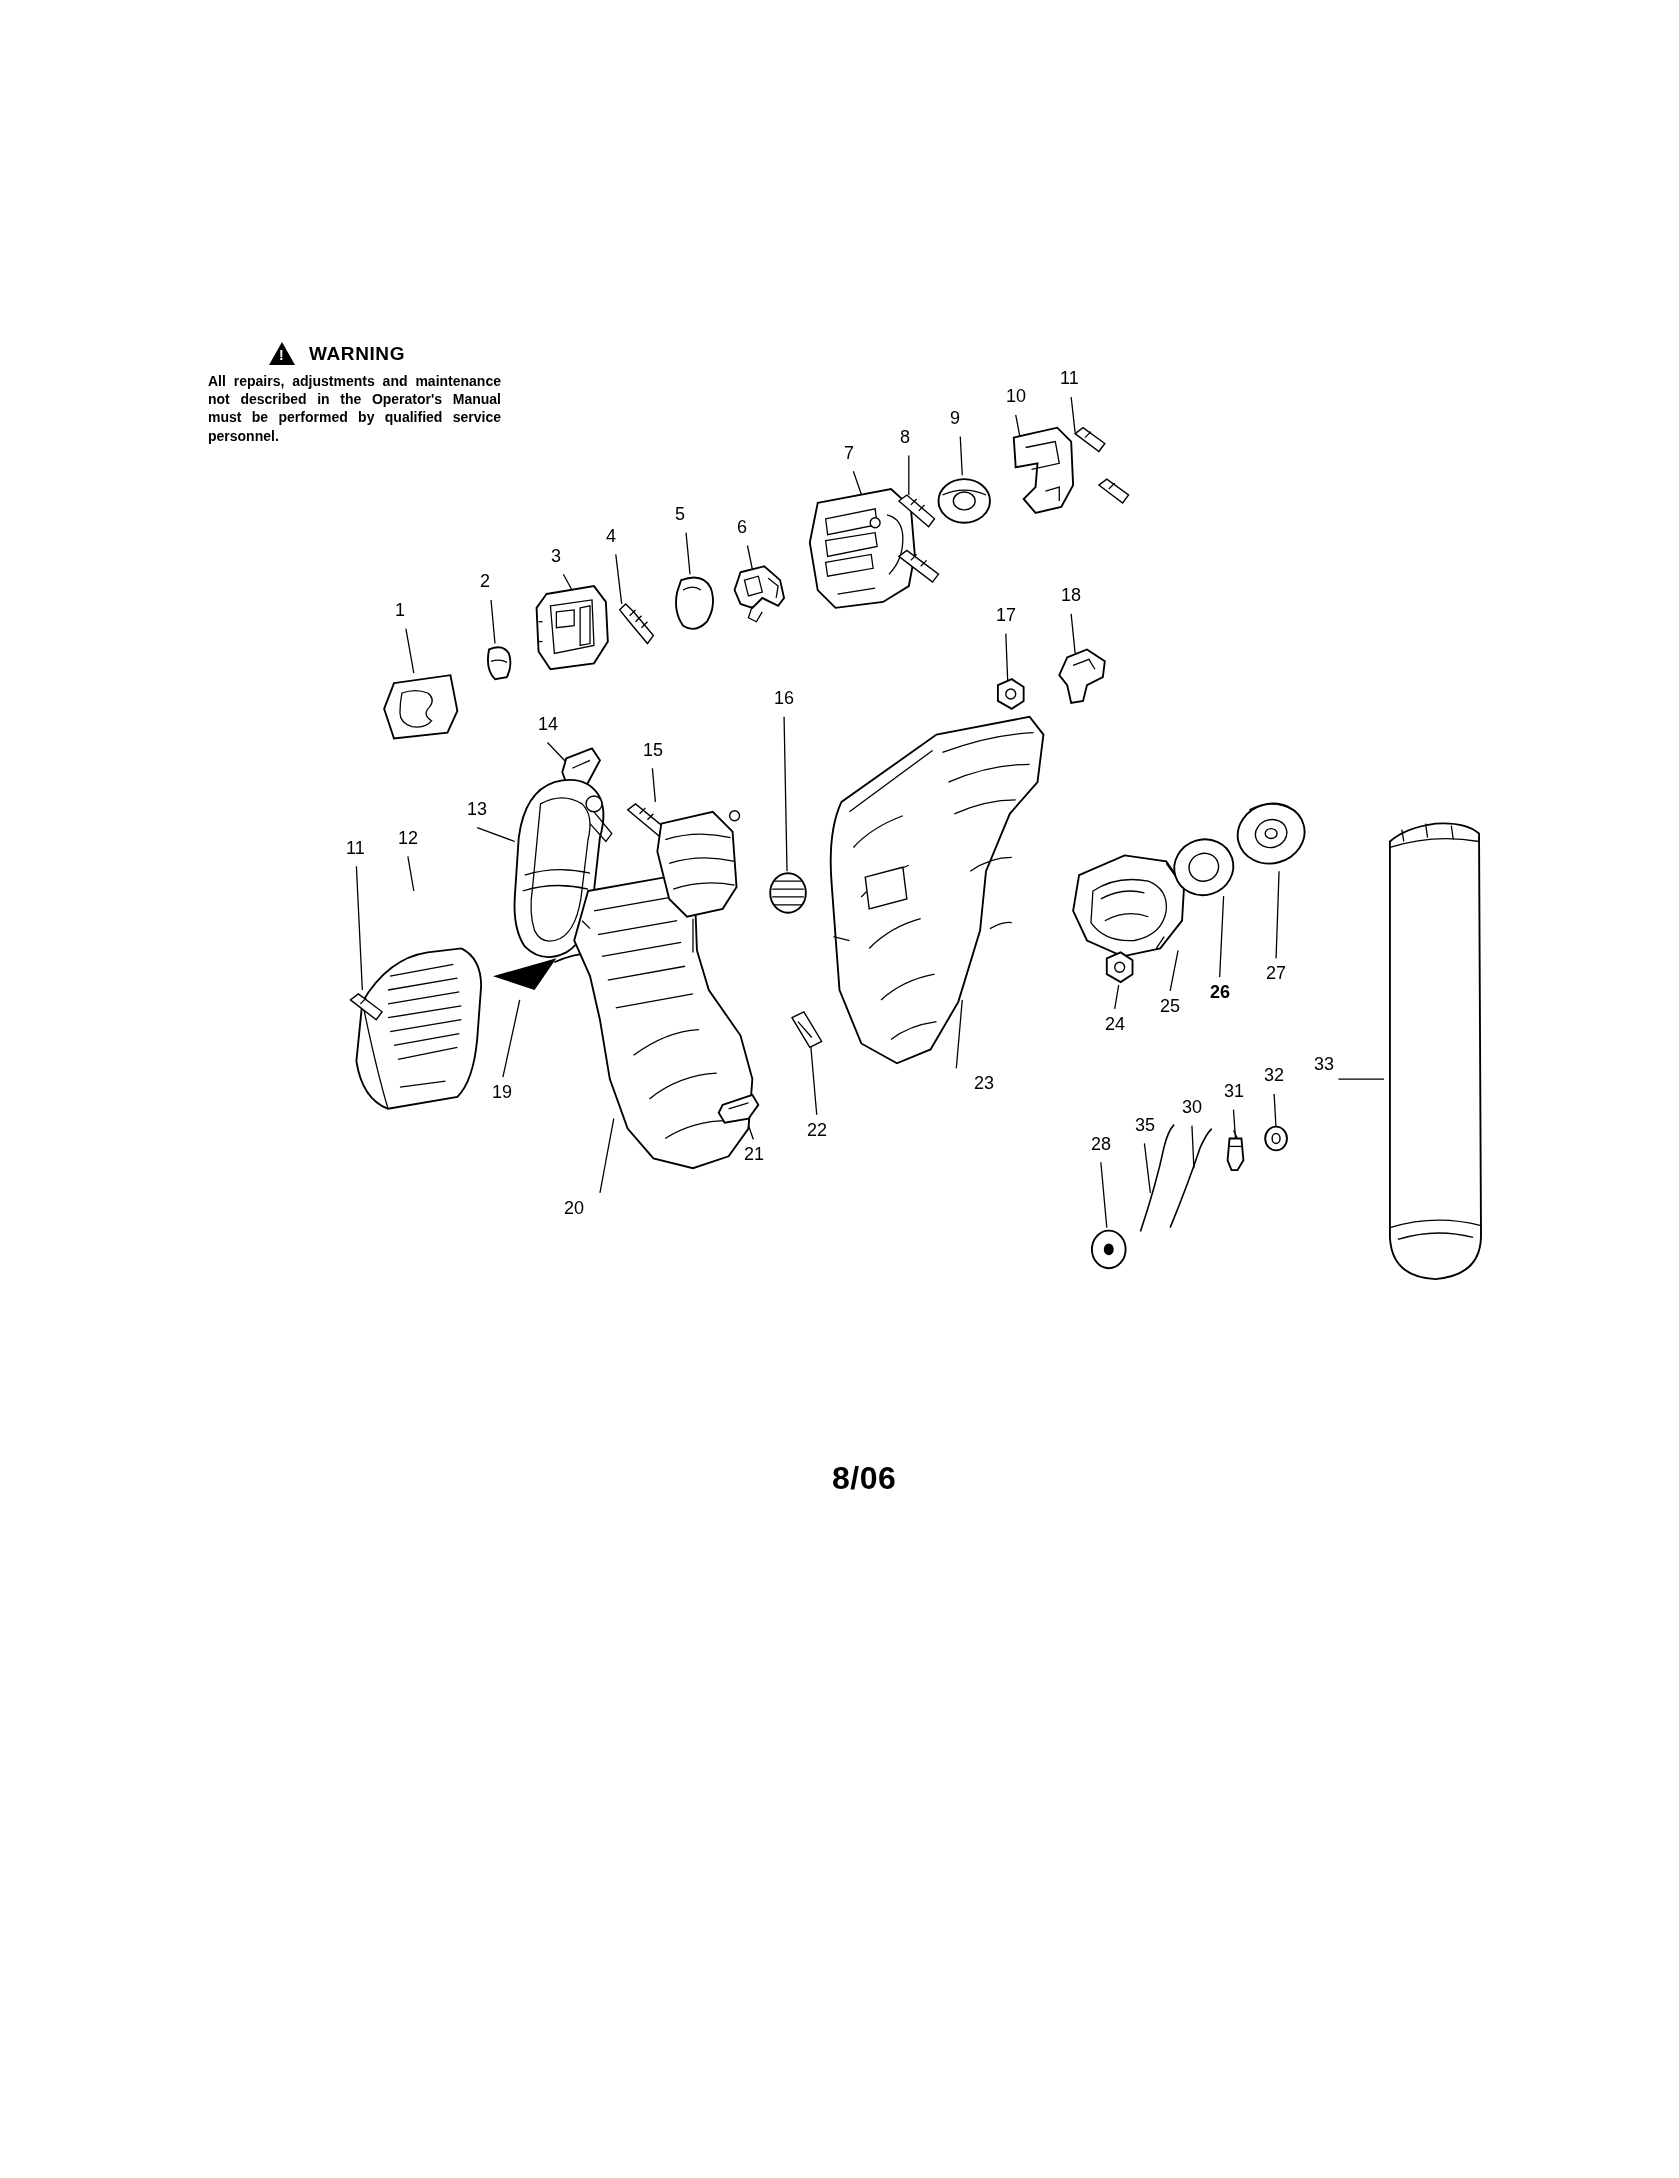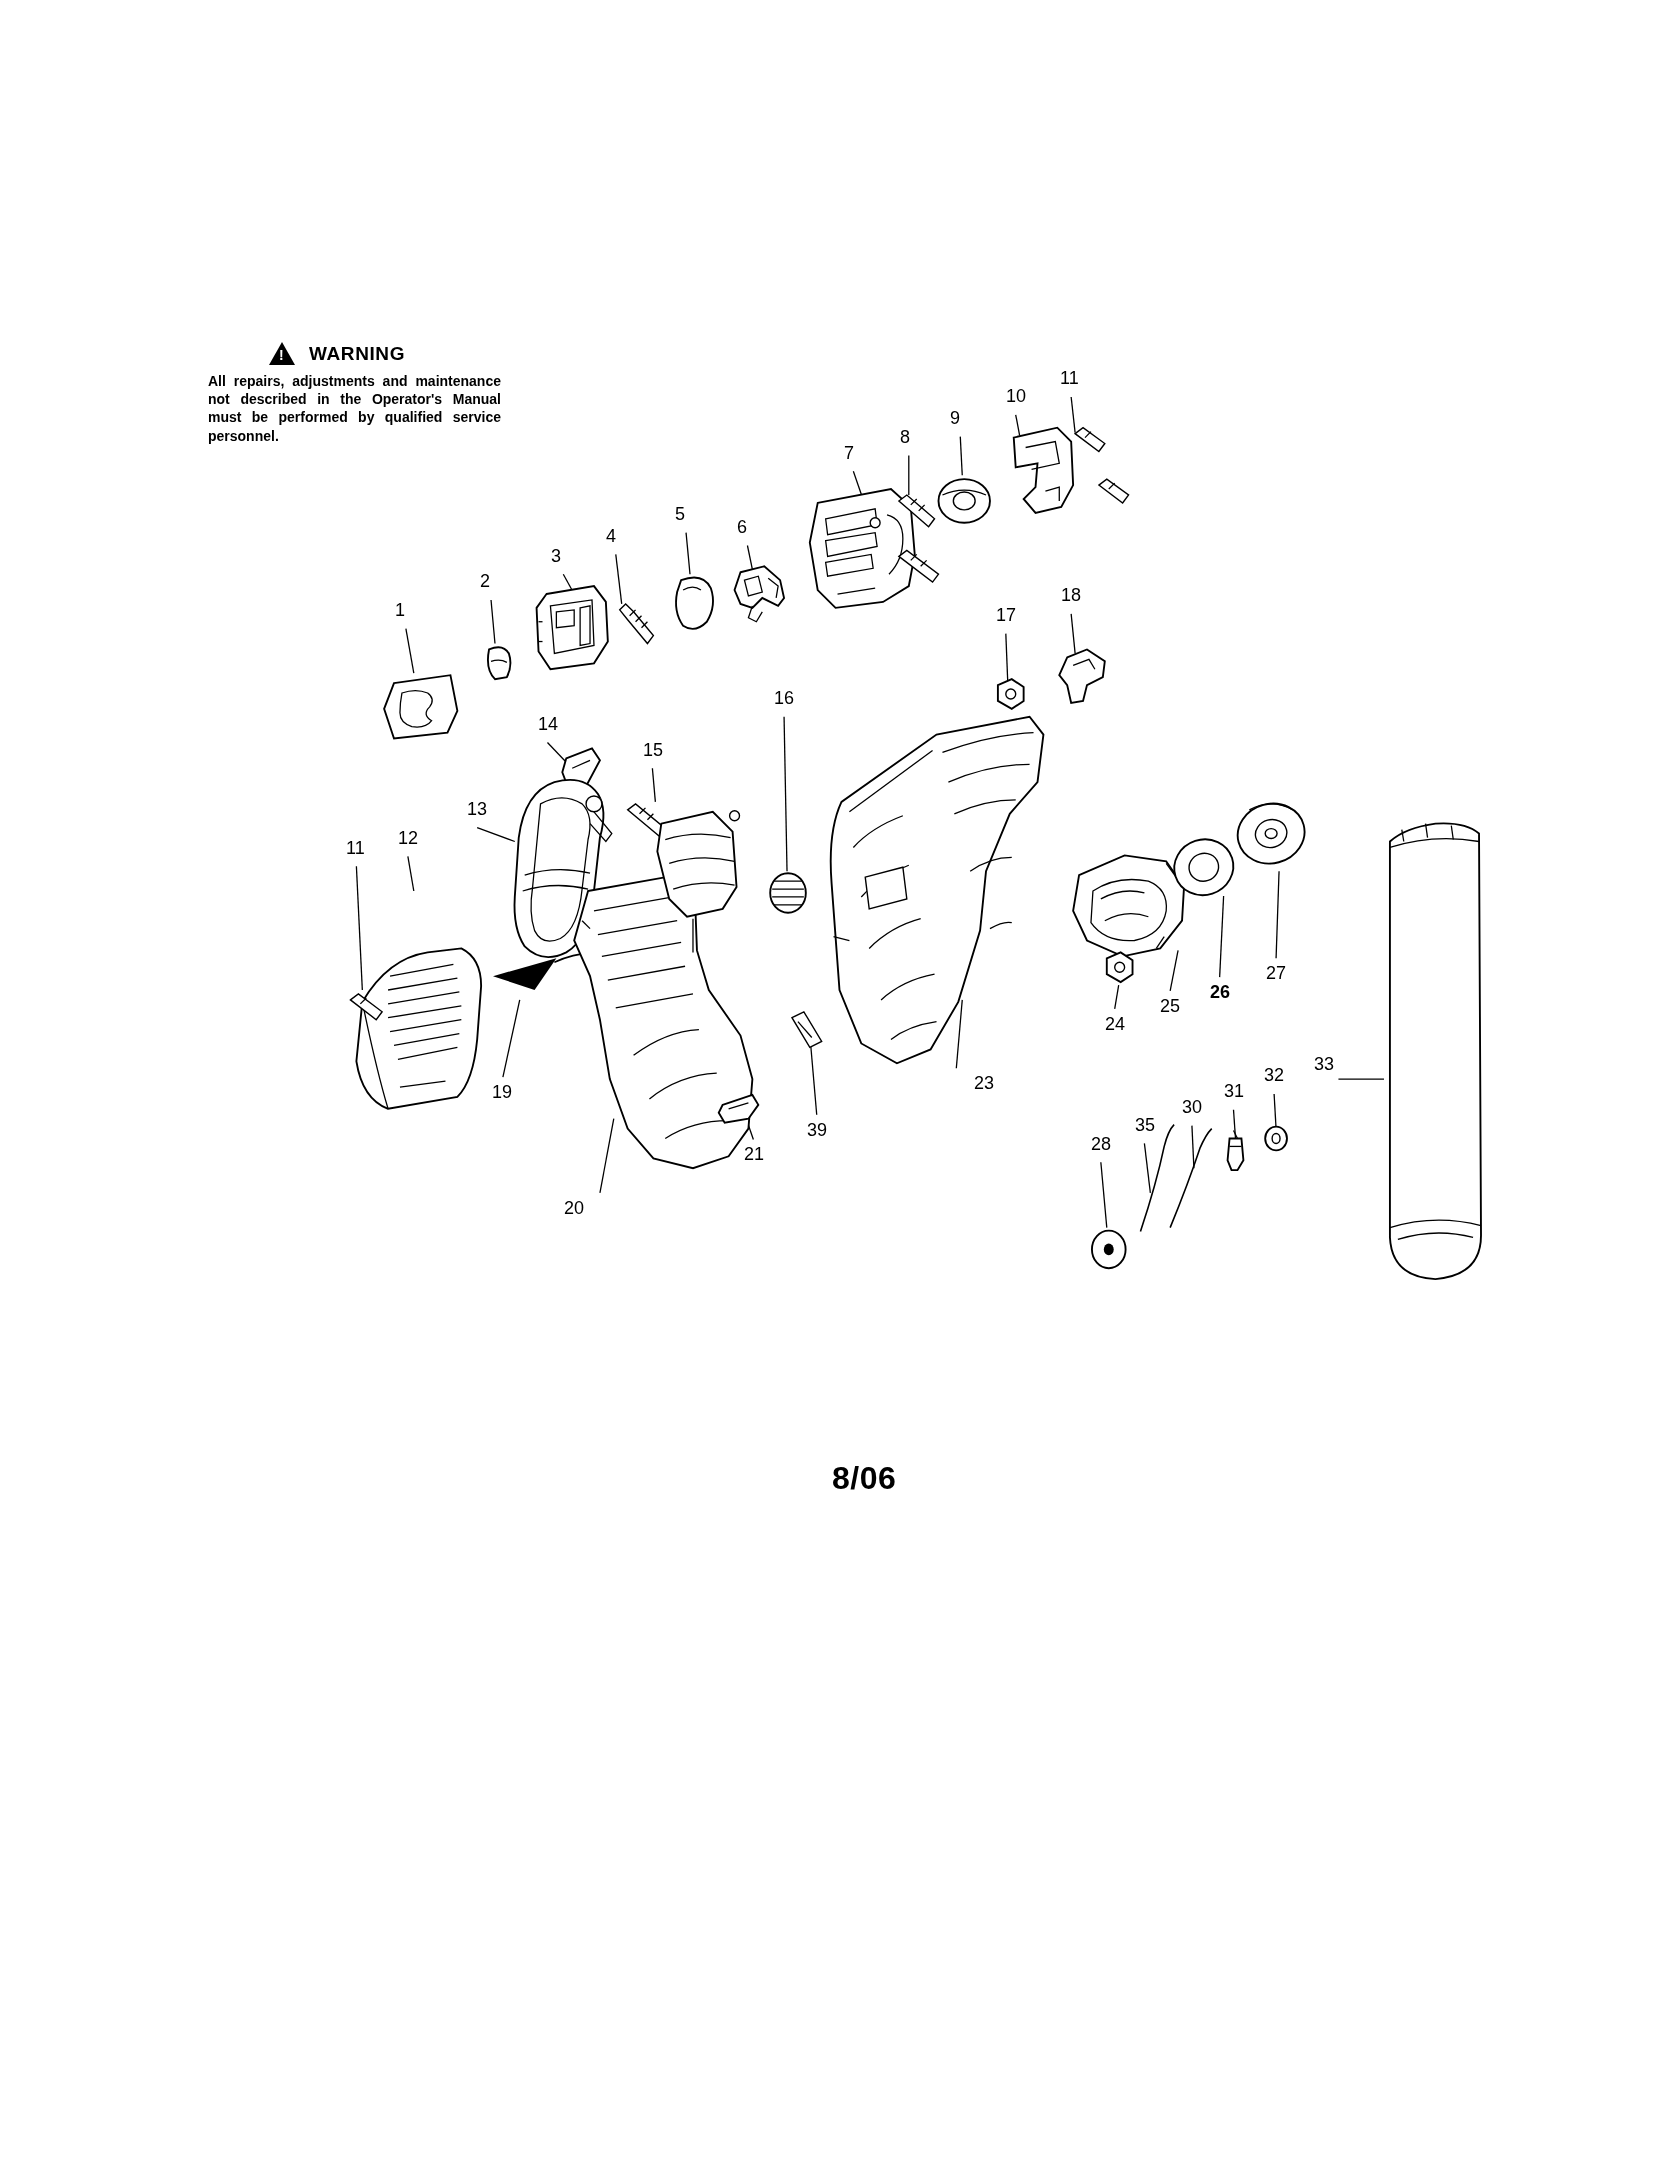--- a/index.html
+++ b/index.html
@@ -394,21 +394,21 @@
   <div class="callout" style="left:398px;  top:828px;">12</div>
   <div class="callout" style="left:467px;  top:799px;">13</div>
   <div class="callout" style="left:538px;  top:714px;">14</div>
   <div class="callout" style="left:643px;  top:740px;">15</div>
   <div class="callout" style="left:774px;  top:688px;">16</div>
   <div class="callout" style="left:996px; top:605px;">17</div>
   <div class="callout" style="left:1061px; top:585px;">18</div>
   <div class="callout" style="left:492px;  top:1082px;">19</div>
   <div class="callout" style="left:564px;  top:1198px;">20</div>
   <div class="callout" style="left:744px;  top:1144px;">21</div>
-  <div class="callout" style="left:807px;  top:1120px;">39</div>
+  <div class="callout" style="left:807px;  top:1120px;">22</div>
   <div class="callout" style="left:938px;  top:1073px;margin-left:36px;">23</div>
   <div class="callout" style="left:1105px; top:1014px;">24</div>
   <div class="callout" style="left:1160px; top:996px;">25</div>
   <div class="callout" style="left:1210px; top:982px;font-weight:bold;">26</div>
   <div class="callout" style="left:1266px; top:963px;">27</div>
   <div class="callout" style="left:1091px; top:1134px;">28</div>
   <div class="callout" style="left:1135px; top:1115px;">35</div>
   <div class="callout" style="left:1182px; top:1097px;">30</div>
   <div class="callout" style="left:1224px; top:1081px;">31</div>
   <div class="callout" style="left:1264px; top:1065px;">32</div>

